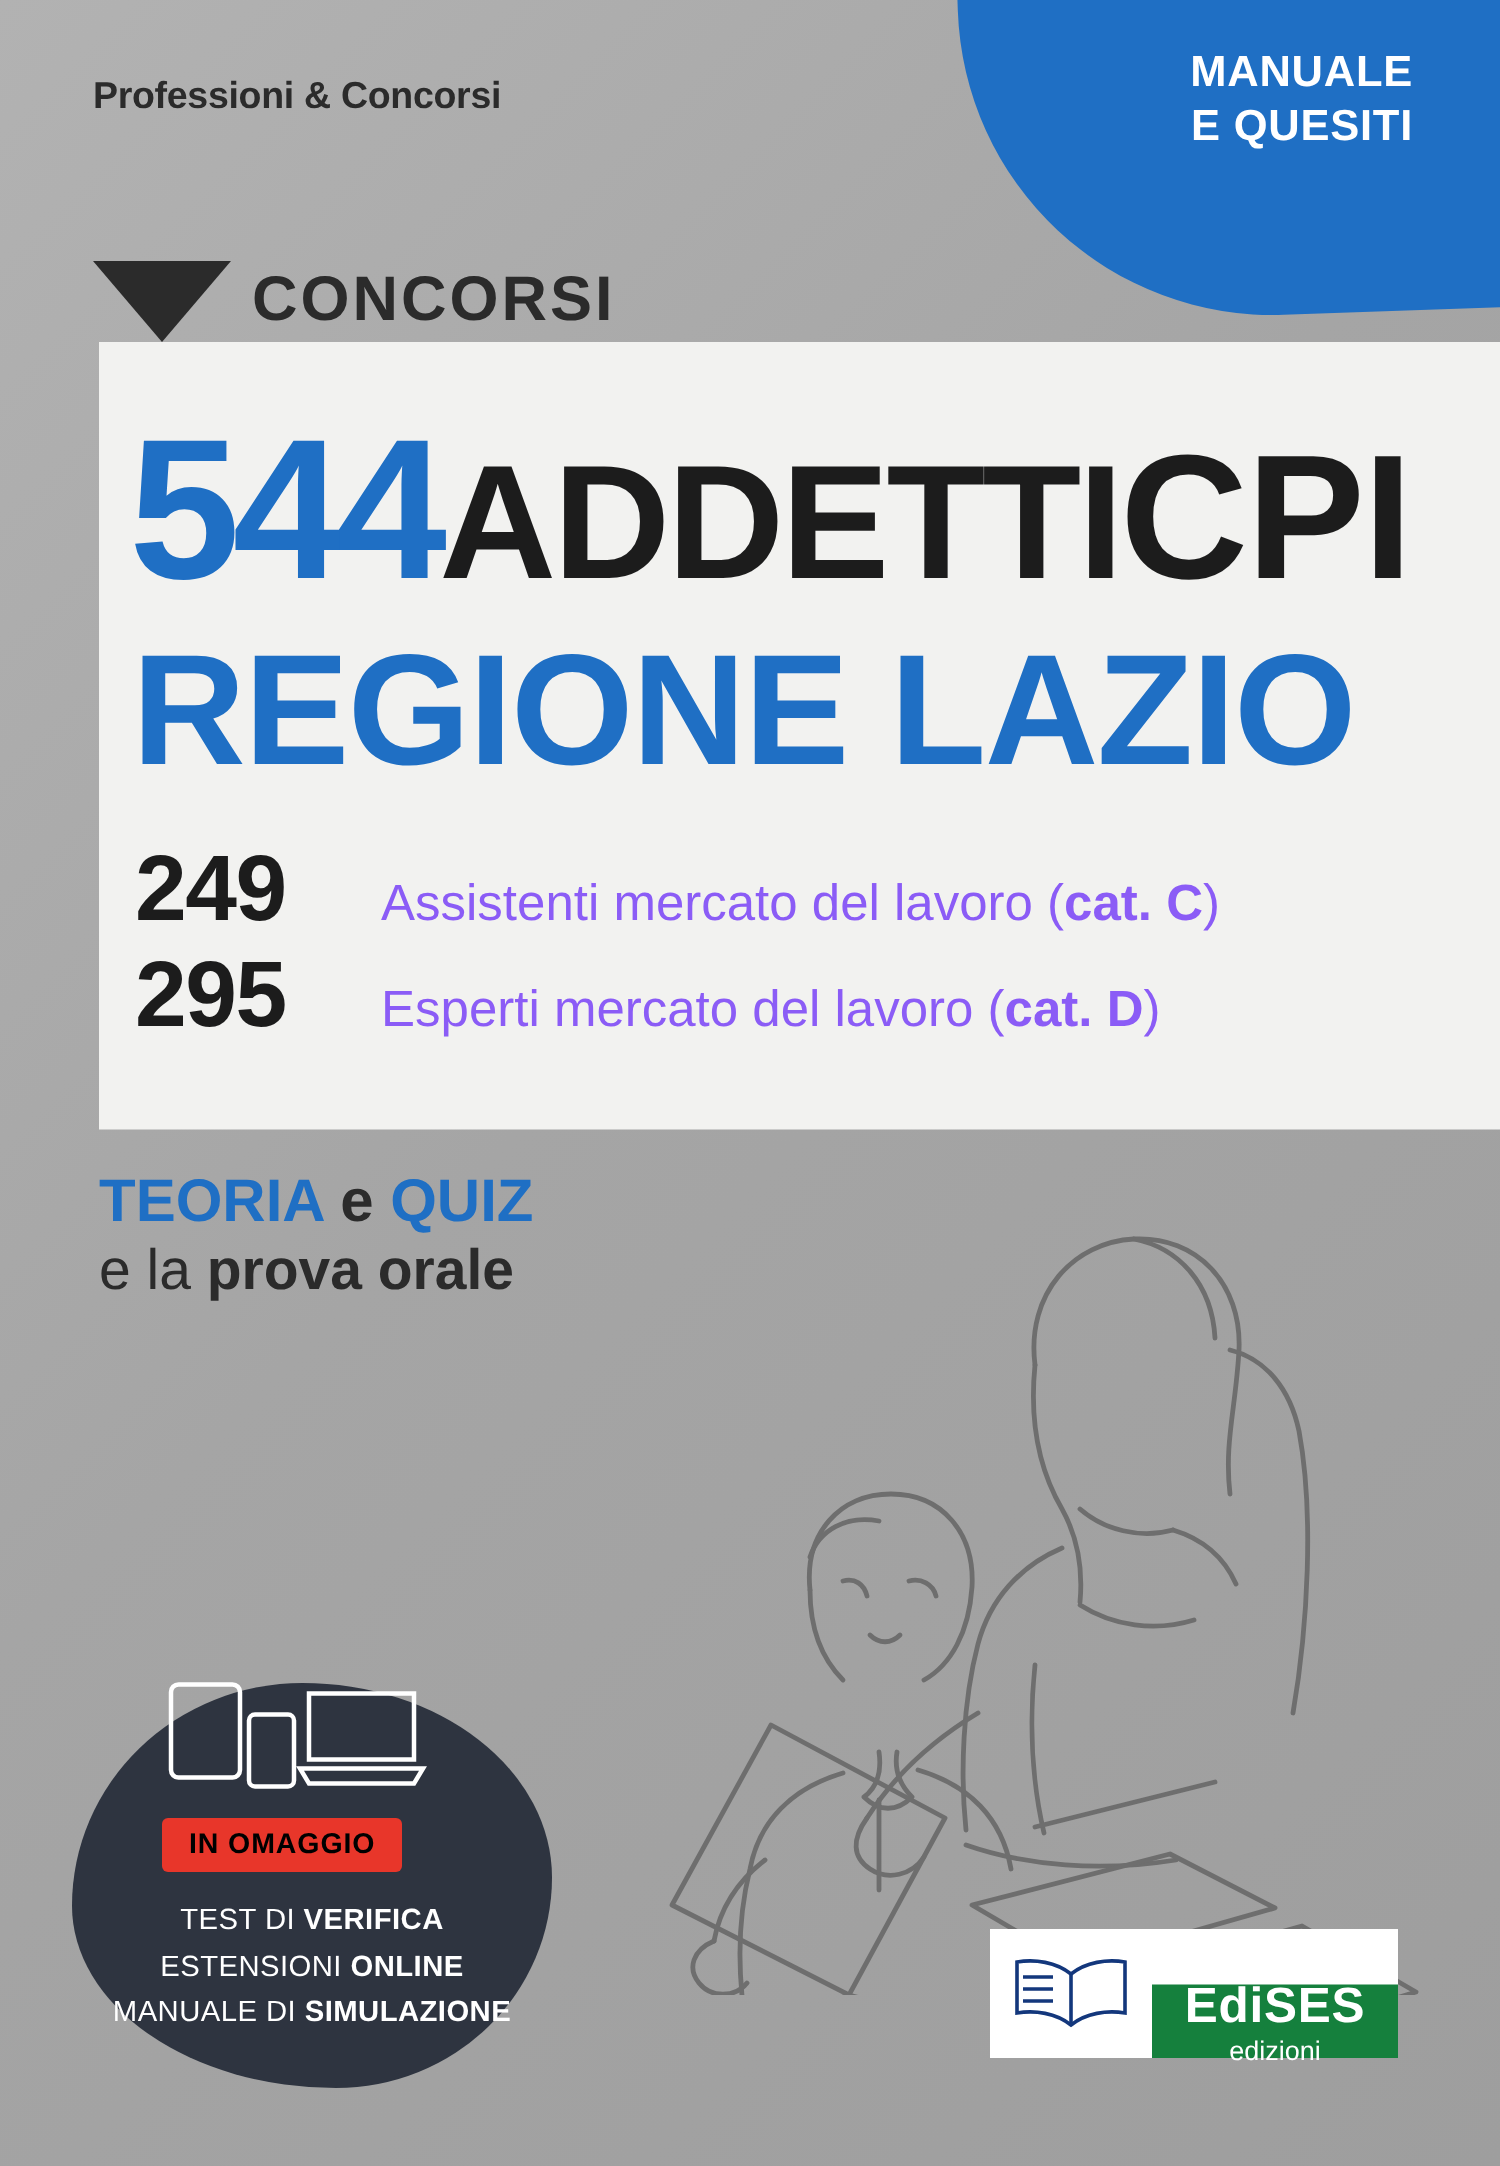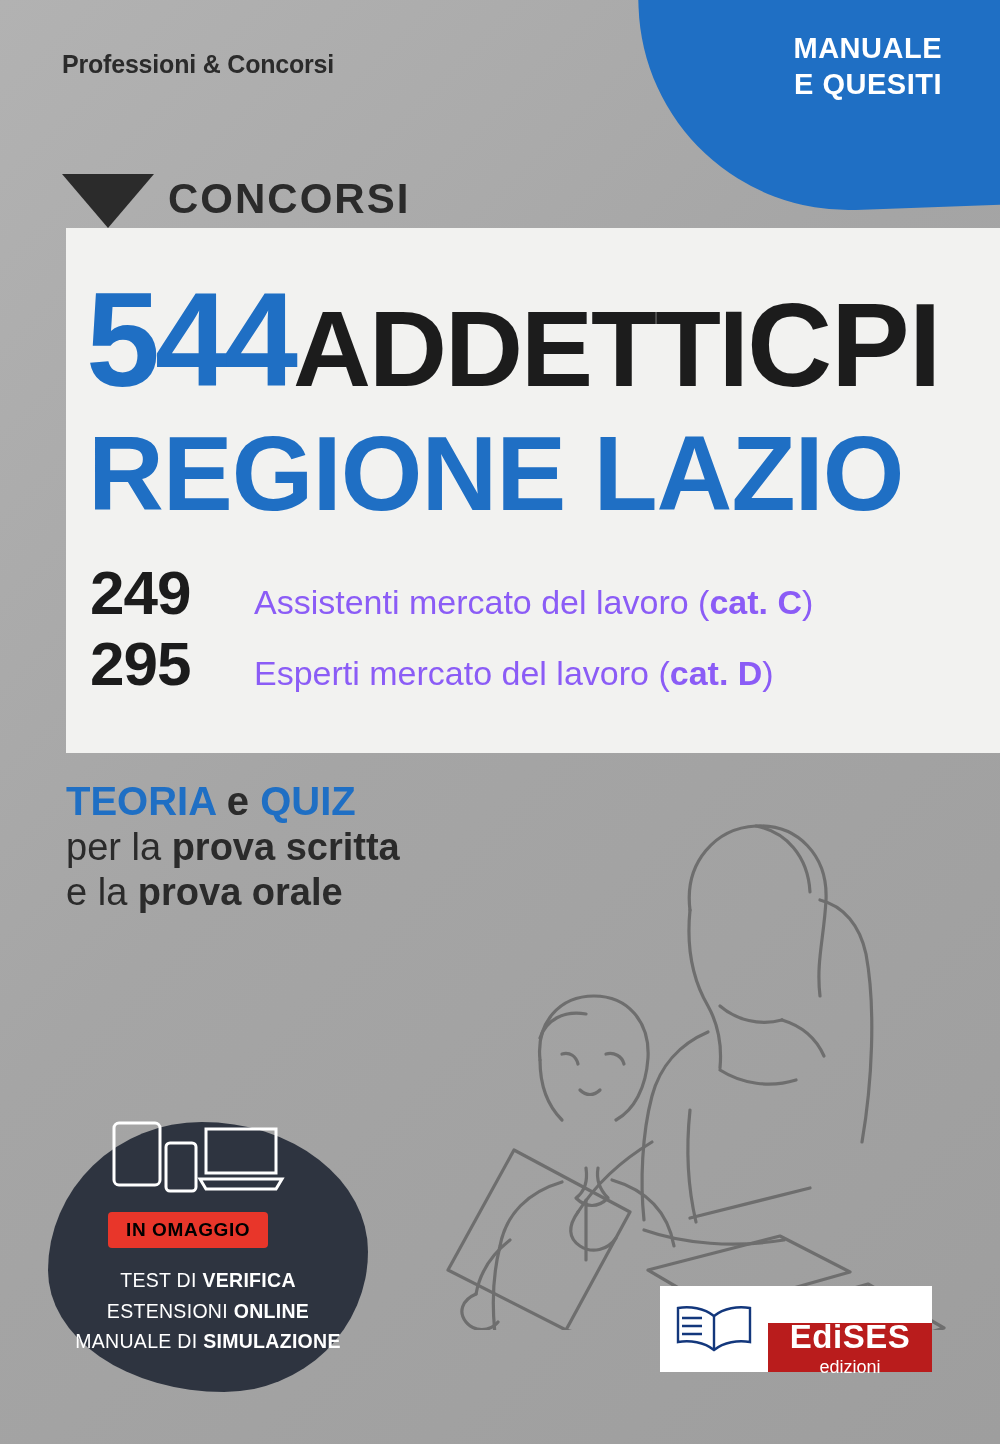--- a/index.html
+++ b/index.html
@@ -228,21 +228,21 @@
     align-items: stretch;
   }
   .logo-mark {
     width: 108px;
     display: flex;
     align-items: center;
     justify-content: center;
   }
   .logo-text {
     flex: 1;
-    background: #b91c1c;
+    background: #15803d;
     color: #ffffff;
     display: flex;
     flex-direction: column;
     align-items: center;
     justify-content: center;
     line-height: 1;
     margin-top: 37px;
   }
   .logo-name { font-size: 33px; font-weight: bold; letter-spacing: 0.5px; }
   .logo-sub { font-size: 18px; margin-top: 5px; }
@@ -280,21 +280,20 @@
       </div>
       <div class="role-row">
         <span class="role-num">295</span>
         <span class="role-text"><span>Esperti mercato del lavoro (</span><b>cat. D</b><span>)</span></span>
       </div>
     </div>
   </div>
 
   <div class="subtitle">
     <div class="sub-line1"><span class="accent">TEORIA</span><span> e </span><span class="accent">QUIZ</span></div>
-    <div class="sub-line2"><span>per la </span><b>prova scritta</b></div>
     <div class="sub-line3"><span>e la </span><b>prova orale</b></div>
   </div>
 
   <svg class="illustration" viewBox="0 0 560 560">
     <g fill="none" stroke="#6e6e6e" stroke-width="3.2" stroke-linecap="round" stroke-linejoin="round">
 
       <path d="M300 140 c -6 -48 26 -82 66 -84 c 42 -2 72 30 70 74 c -2 38 -10 62 -6 96"></path>
       <path d="M300 140 c -4 40 4 72 18 96 c 10 18 14 40 12 62"></path>
       <path d="M330 300 c 22 14 50 18 76 10"></path>
       <path d="M366 56 c 30 6 52 30 54 66"></path>

